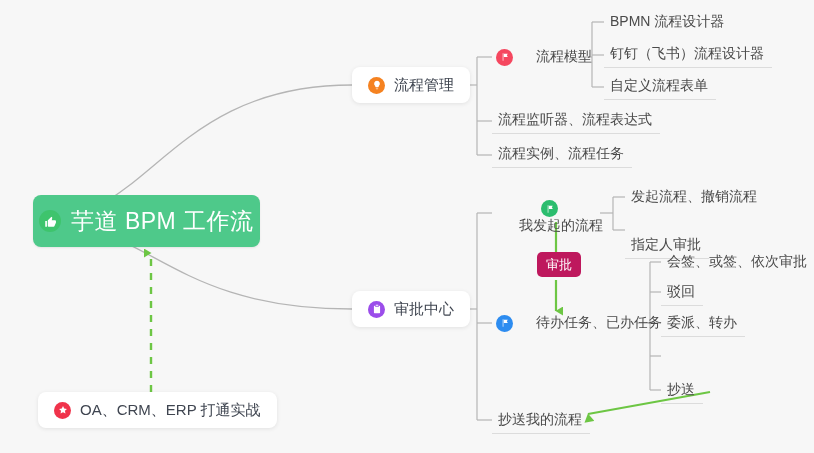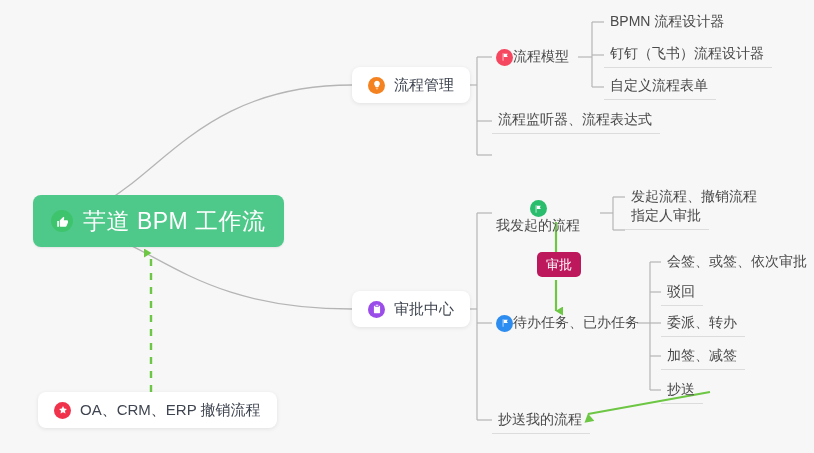--- a/index.html
+++ b/index.html
@@ -34,21 +34,21 @@
     box-sizing: border-box;
     display: flex;
     align-items: center;
     white-space: nowrap;
   }
 
   
   .root-node {
     background: #4ec98a;
     border-radius: 8px;
-    padding: 0 18px;
+    padding: 0 6px;
     height: 52px;
     color: #ffffff;
     font-size: 23px;
     letter-spacing: 0.5px;
     box-shadow: 0 1px 2px rgba(0,0,0,0.08);
   }
   .root-node .node-label { margin-left: 10px; }
 
   
   .branch-node {
@@ -63,21 +63,21 @@
   .branch-node .node-label { margin-left: 9px; }
 
   
   .topic-node {
     height: 26px;
     color: #4a4a4a;
     font-size: 14px;
     background: transparent;
     padding: 0 4px;
   }
-  .topic-node .node-label { margin-left: 0; }
+  .topic-node .node-label { margin-left: 23px; }
 
   
   .leaf-node {
     height: 27px;
     color: #4a4a4a;
     font-size: 14px;
     padding: 0 8px 0 6px;
     border-bottom: 1px solid #dcdcdc;
   }
 
@@ -203,63 +203,63 @@
       </svg>
     </span>
     <span class="node-label">流程模型</span>
   </div>
 
   <div class="node leaf-node no-rule" style="left:604px; top:9px;">BPMN 流程设计器</div>
   <div class="node leaf-node" style="left:604px; top:41px;">钉钉（飞书）流程设计器</div>
   <div class="node leaf-node" style="left:604px; top:73px;">自定义流程表单</div>
 
   <div class="node leaf-node" style="left:492px; top:107px;">流程监听器、流程表达式</div>
+  <div class="node leaf-node" style="left:492px; top:141px;">流程实例、流程任务</div>
 
   <div class="node branch-node" style="left:352px; top:291px;justify-content:flex-end;">
     <span class="icon ic-purple">
       <svg width="10" height="10" viewBox="0 0 24 24" fill="#ffffff">
         <path d="M9 2h6v2.2H9zM6.2 4h1.4v2.6h8.8V4h1.4A1.6 1.6 0 0 1 19.4 5.6v14.8A1.6 1.6 0 0 1 17.8 22H6.2a1.6 1.6 0 0 1-1.6-1.6V5.6A1.6 1.6 0 0 1 6.2 4zm1.6 6.2h8.4v1.5H7.8zm0 3.4h8.4v1.5H7.8zm0 3.4h5.6v1.5H7.8z"></path>
       </svg>
     </span>
     <span class="node-label">审批中心</span>
   </div>
 
   <div class="node topic-node" style="left:492px; top:200px;flex-direction:column;">
     <span class="icon ic-greenflag">
       <svg width="10" height="10" viewBox="0 0 24 24" fill="#ffffff">
         <path d="M6.5 3h1.6v18H6.5zm2.8 1h9.4l-2.3 4 2.3 4H9.3z"></path>
       </svg>
     </span>
     <span class="node-label">我发起的流程</span>
   </div>
 
   <div class="node leaf-node no-rule" style="left:625px; top:184px;">发起流程、撤销流程</div>
-  <div class="node leaf-node" style="left:625px; top:203px;">指定人审批</div>
+  <div class="node leaf-node" style="left:625px; top:232px;">指定人审批</div>
 
   <div class="node leaf-node no-rule" style="left:661px; top:249px;">会签、或签、依次审批</div>
 
   <div class="node topic-node" style="left:492px; top:310px;">
     <span class="icon ic-blue">
       <svg width="10" height="10" viewBox="0 0 24 24" fill="#ffffff">
         <path d="M6.5 3h1.6v18H6.5zm2.8 1h9.4l-2.3 4 2.3 4H9.3z"></path>
       </svg>
     </span>
     <span class="node-label">待办任务、已办任务</span>
   </div>
   <div class="node leaf-node" style="left:661px; top:279px;">驳回</div>
   <div class="node leaf-node" style="left:661px; top:310px;">委派、转办</div>
-  <div class="node leaf-node" style="left:661px; top:343px;">加签、减签</div>
   <div class="node leaf-node" style="left:661px; top:377px;">抄送</div>
 
   <div class="node leaf-node" style="left:492px; top:407px;">抄送我的流程</div>
 
   <div class="node note-node" style="left:537px; top:252px;">审批</div>
 
   <div class="node branch-node" style="left:38px; top:392px;">
     <span class="icon ic-star">
       <svg width="10" height="10" viewBox="0 0 24 24" fill="#ffffff">
         <path d="M12 2.4l2.9 6 6.6.9-4.8 4.6 1.2 6.5L12 17.4 6.1 20.4l1.2-6.5L2.5 9.3l6.6-.9z"></path>
       </svg>
     </span>
-    <span class="node-label">OA、CRM、ERP 撤销流程</span>
+    <span class="node-label">OA、CRM、ERP 打通实战</span>
   </div>
 
 </div>
 
 </body></html>

